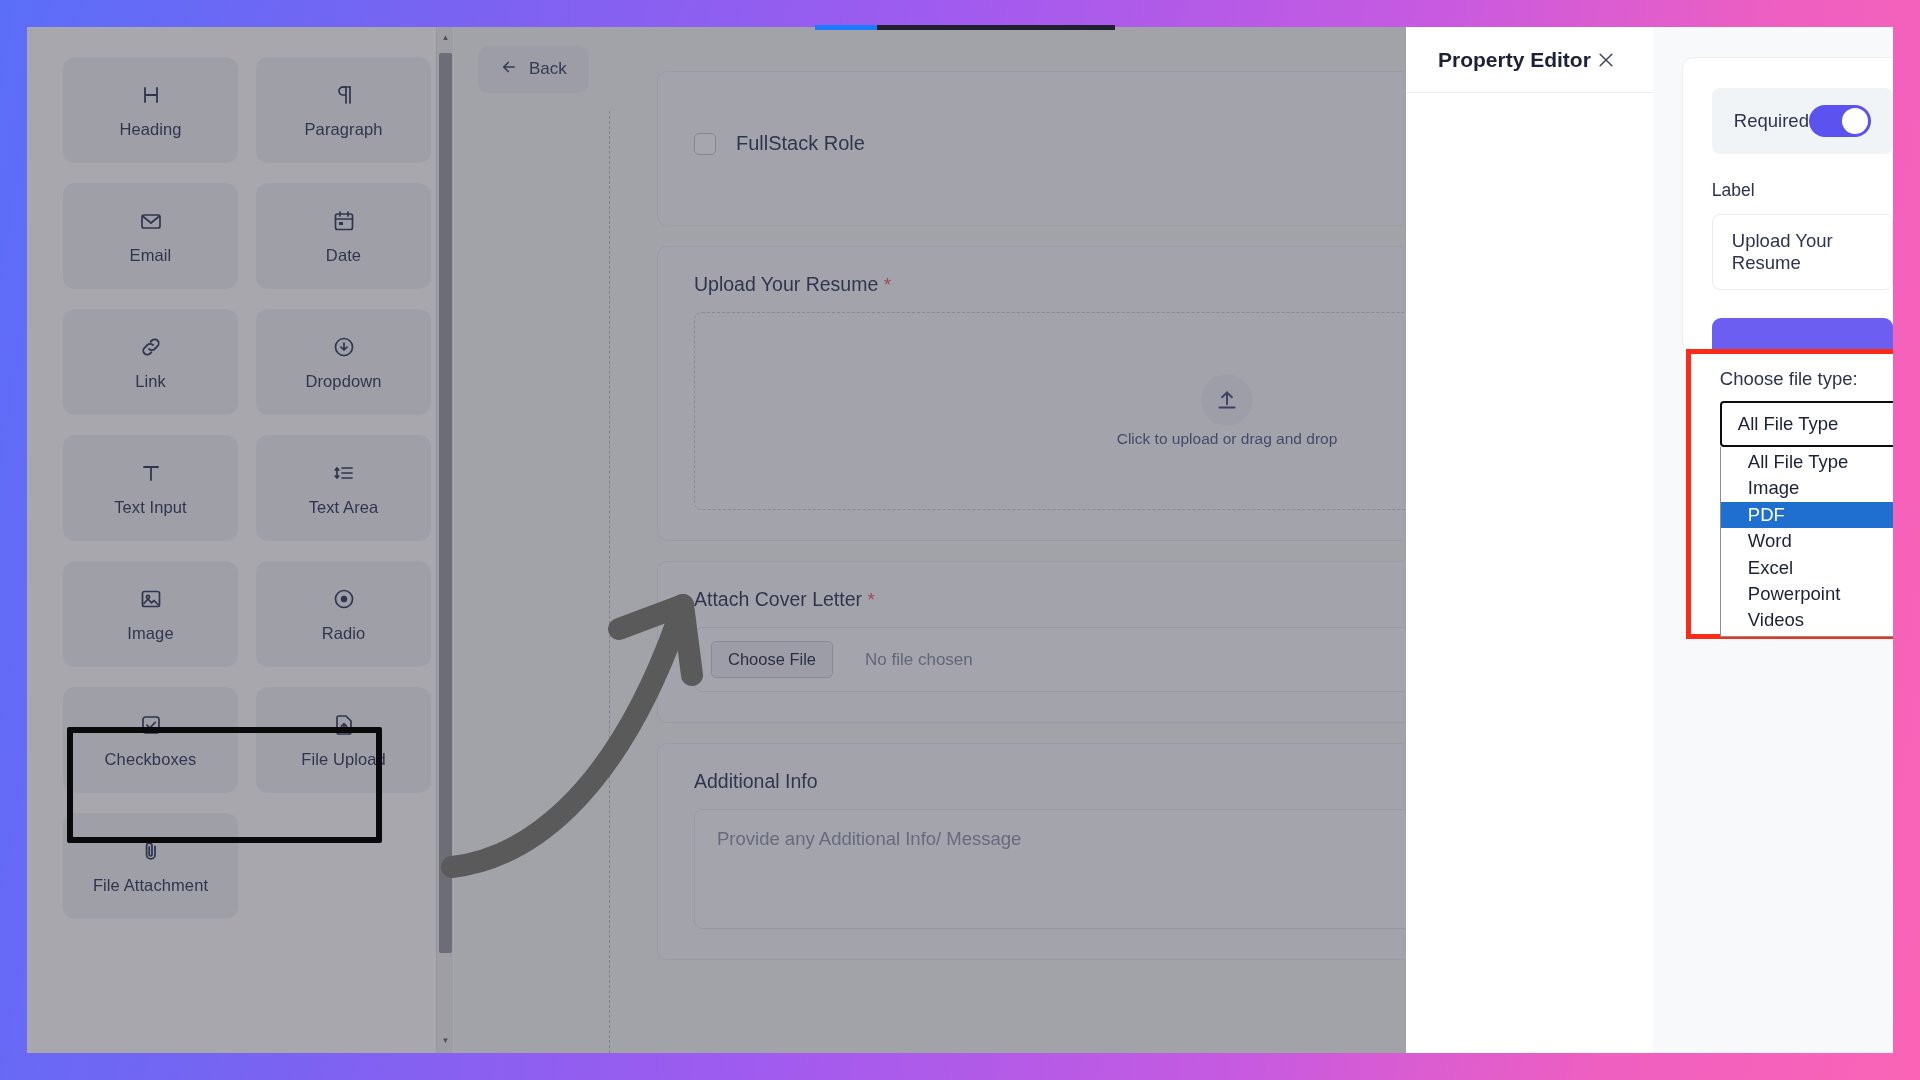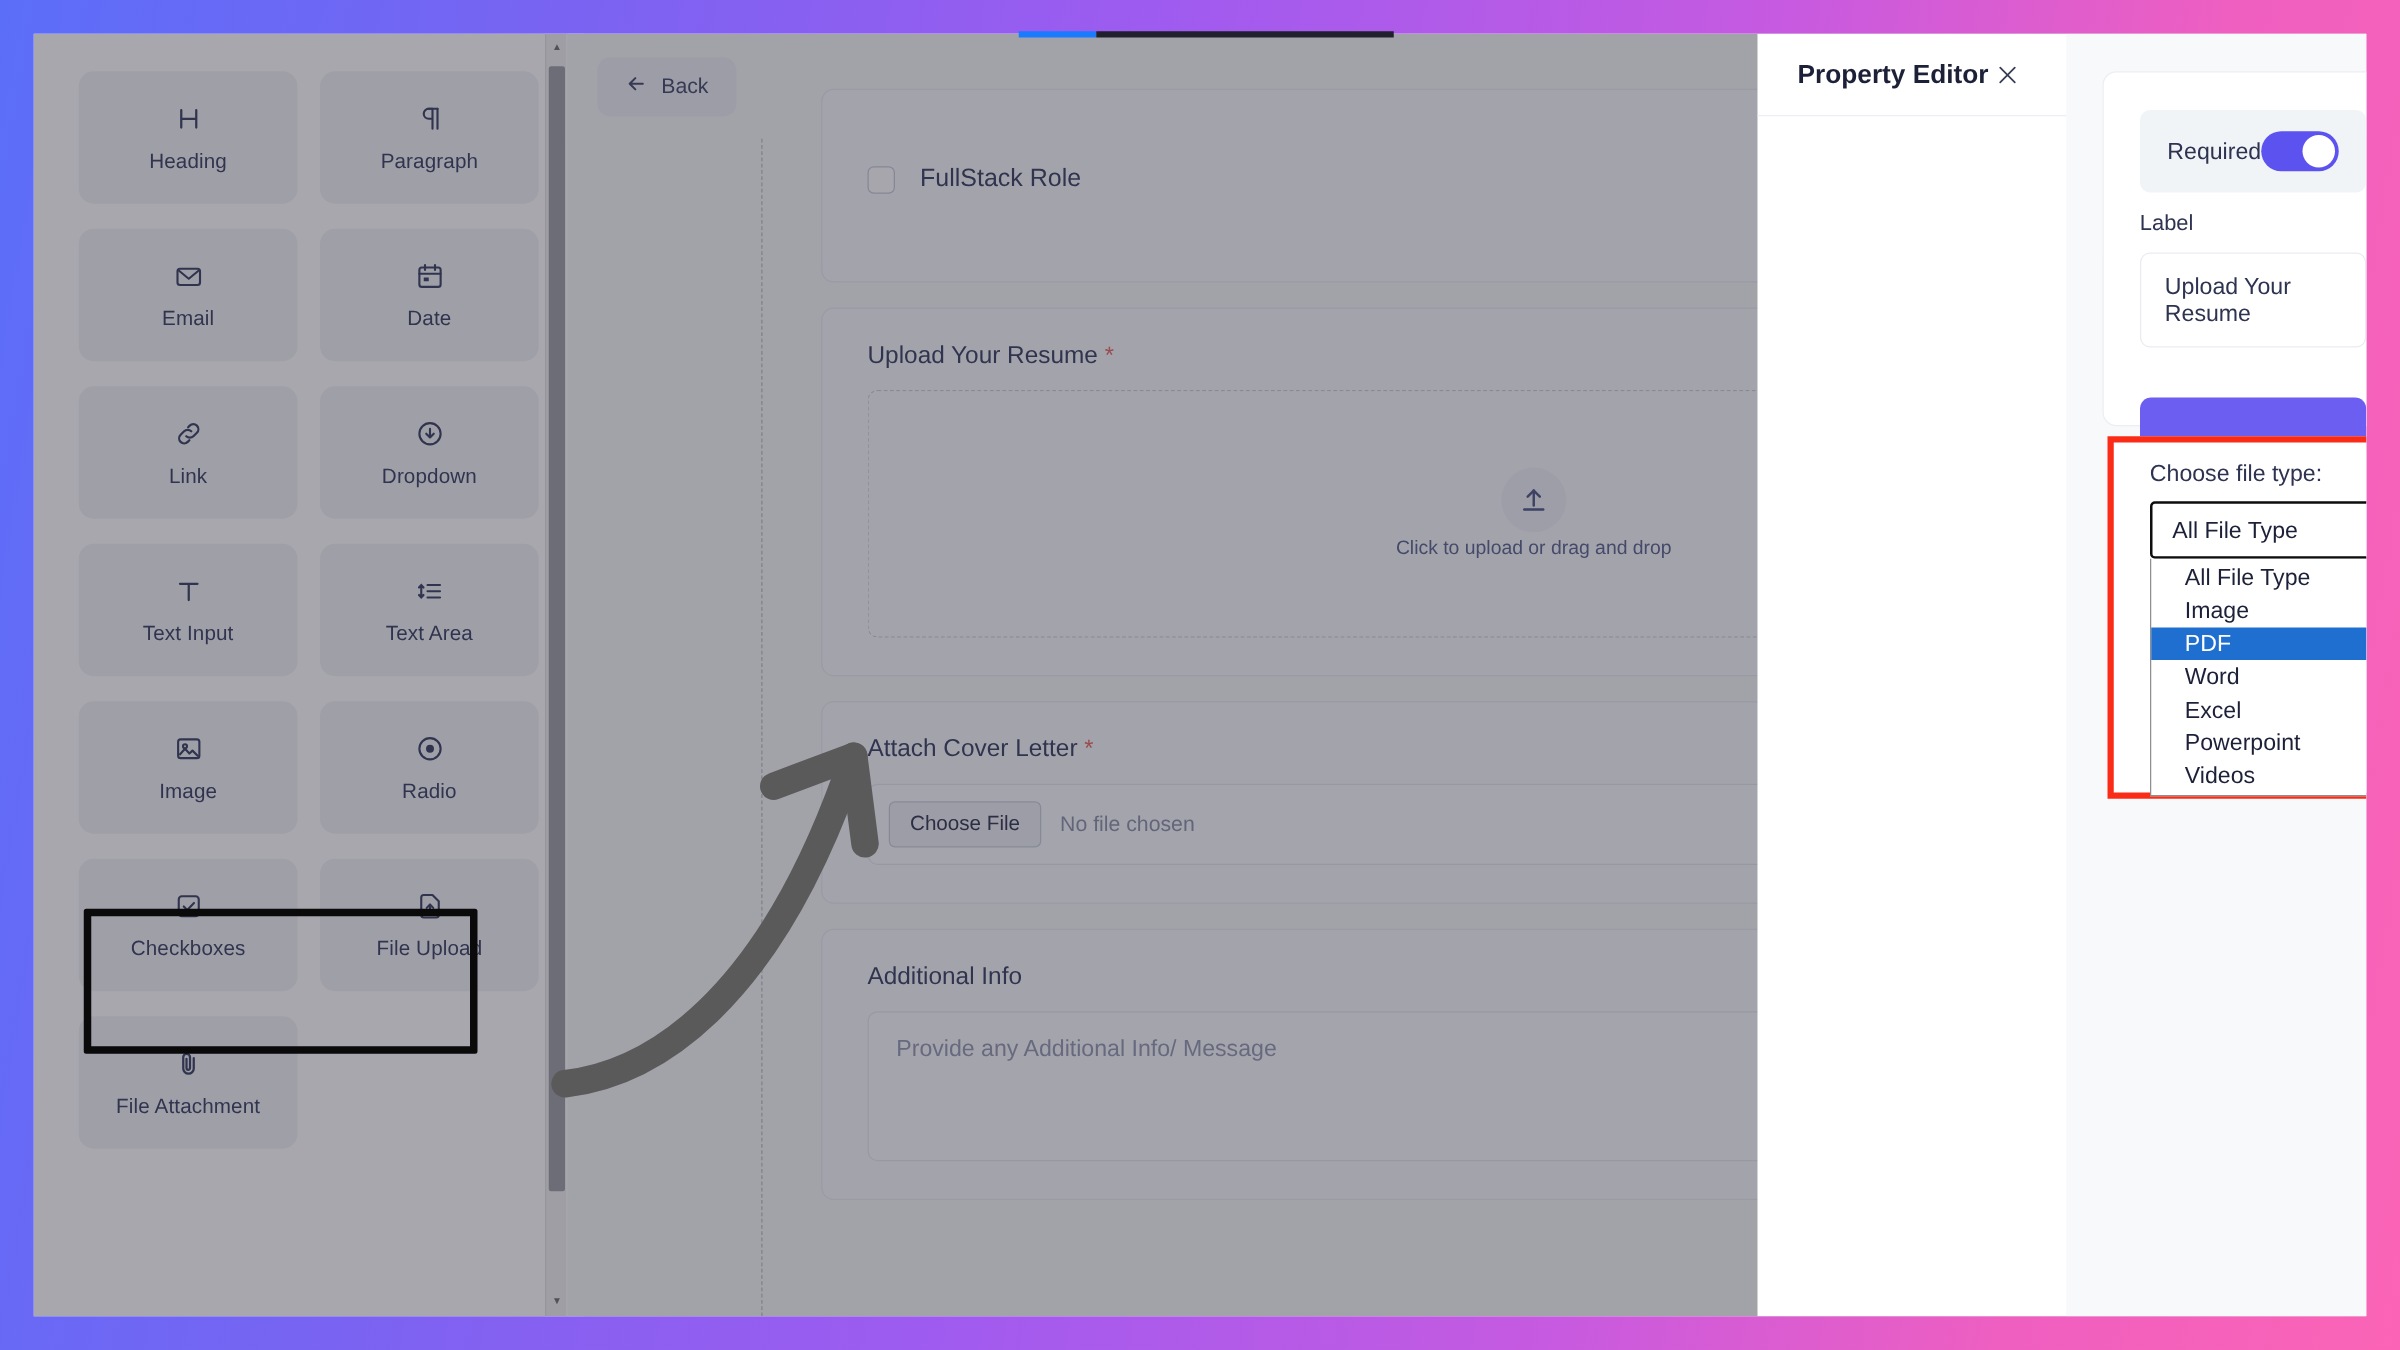--- a/index.html
+++ b/index.html
@@ -180,21 +180,21 @@
     background: #eef0f5;
     display: flex; align-items: center; justify-content: center;
     color: #4a5080;
   }
   .dz-text { font-size: 15.5px; color: #565e8c; }
 
   .filebar {
     border: 1px solid #e4e6ee;
     border-radius: 8px;
     padding: 13px 16px;
-    display: flex; align-items: center; gap: 15px;
+    display: flex; align-items: center; gap: 32px;
     background: #fafbfd;
   }
   .choose-file-btn {
     background: #eceef3;
     border: 1px solid #c8ccda;
     border-radius: 5px;
     padding: 8px 16px;
     font-size: 16.5px;
     color: #2b2f4a;
     font-family: inherit;
@@ -267,21 +267,21 @@
     border: 1px solid #eceef3;
     border-radius: 11px;
     padding: 30px 29px 40px 29px;
     position: relative;
   }
   .required-row {
     background: #f1f4f7;
     border-radius: 8px;
     padding: 17px 22px;
     display: flex; align-items: center;
-    margin-bottom: 14px;
+    margin-bottom: 26px;
   }
   .required-row .rlabel { font-size: 18.5px; color: #2d3350; }
   .toggle {
     margin-left: auto;
     width: 62px; height: 32px;
     border-radius: 16px;
     background: #5b52ef;
     position: relative;
     cursor: pointer;
   }

